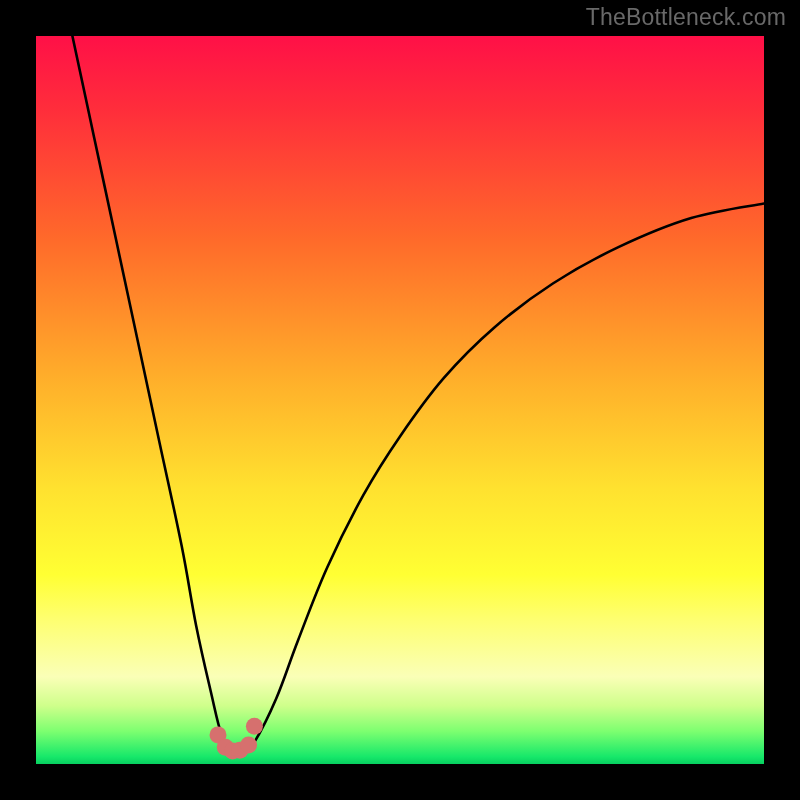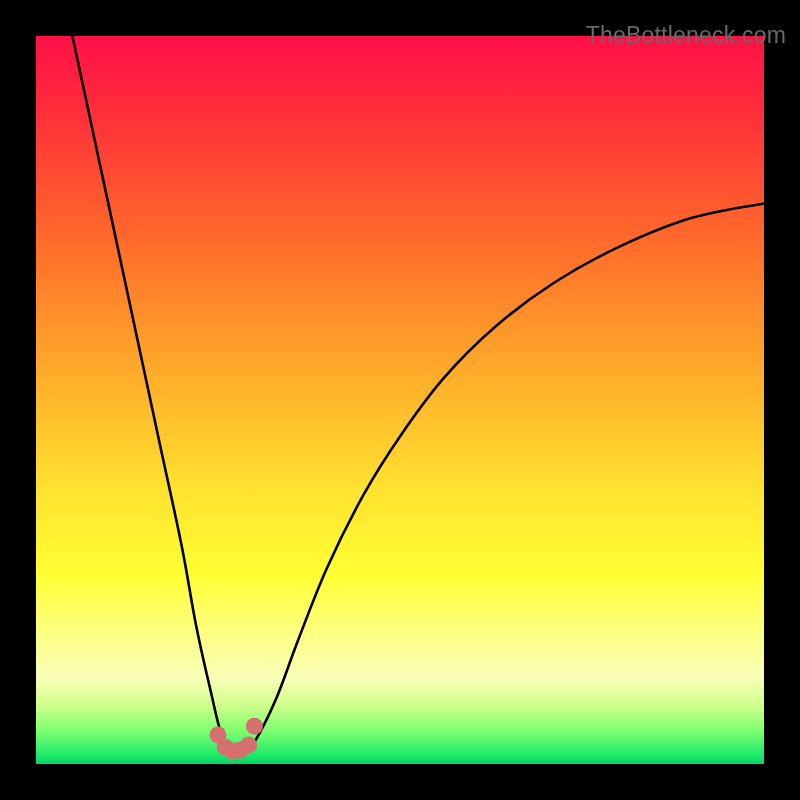--- a/index.html
+++ b/index.html
@@ -24,21 +24,21 @@
   }
   svg.curve-layer {
     position: absolute;
     inset: 0;
     width: 100%;
     height: 100%;
     overflow: visible;
   }
   .watermark {
     position: absolute;
-    top: 22px;
+    top: 4px;
     right: 14px;
     font-family: Arial, Helvetica, sans-serif;
     font-size: 23px;
     color: #696969;
     letter-spacing: 0.2px;
     user-select: none;
   }
 </style>
 </head>
 <body>

